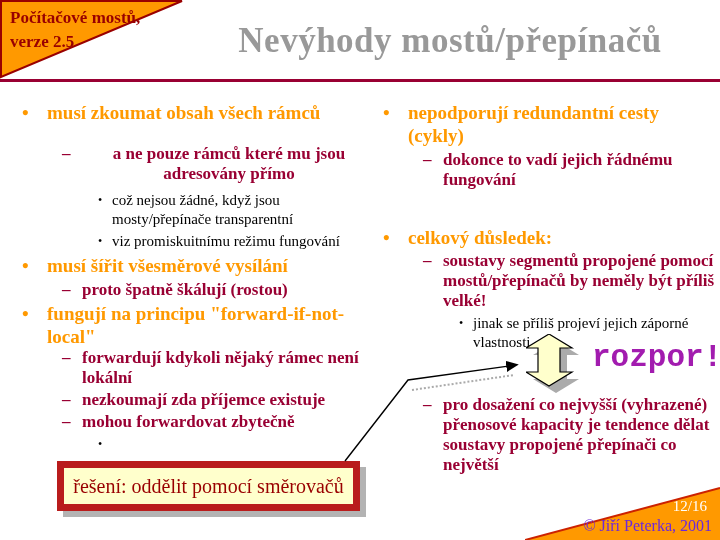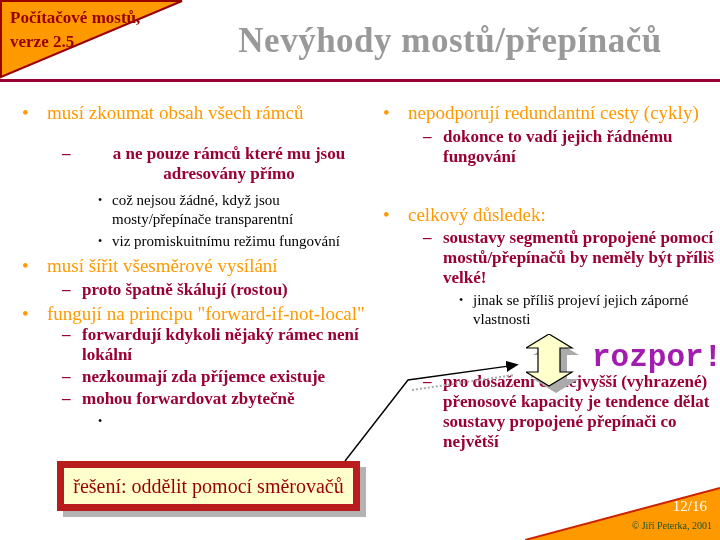--- a/index.html
+++ b/index.html
@@ -16,21 +16,21 @@
   }
   .header-rule { position:absolute; left:0; top:79px; width:720px; height:3px; background:#990033; }
 
   
   .col { position:absolute; top:101px; }
   .col-left { left:14px; width:362px; }
   .col-right { left:375px; width:340px; }
   .li { position:relative; }
   .li .marker { position:absolute; top:0; }
   .li .txt { display:block; }
-  .l1 { color:#FF9900; font-weight:normal; font-size:19px; line-height:23px; }
+  .l1 { color:#FF9900; font-weight:bold; font-size:19px; line-height:23px; }
   .l1 .marker { left:8px; } .l1 .marker::before { content:"•"; }
   .l1 .txt { margin-left:33px; }
   .l2 { color:#990033; font-weight:bold; font-size:17px; line-height:20px; }
   .l2 .marker { left:48px; } .l2 .marker::before { content:"–"; }
   .l2 .txt { margin-left:68px; }
   .l3 { color:#000000; font-weight:normal; font-size:15px; line-height:19px; }
   .l3 .marker { left:84px; font-size:12px; } .l3 .marker::before { content:"•"; }
   .l3 .txt { margin-left:98px; }
 
   .col-left .li:nth-child(2) { margin-top:20px;text-align:center; }
@@ -62,21 +62,21 @@
   .connector-svg { position:absolute; left:338px; top:352px; }
   .updown-svg { position:absolute; left:526px; top:334px; }
   .rozpor-label {
     position:absolute; left:592px; top:340px;
     color:#a21caf; font-weight:bold; font-size:31px; line-height:36px; white-space:nowrap;font-family:Liberation Mono, monospace;
   }
 
   
   .footer-banner { position:absolute; right:0; bottom:0; }
   .footer-page { position:absolute; right:13px; top:498px; color:#ffffff; font-size:15px; line-height:17px; }
-  .footer-copy { position:absolute; right:8px;  top:517px; color:#14532d; font-size:10px; line-height:17px; }
+  .footer-copy { position:absolute; right:8px;  top:517px; color:#6d28d9; font-size:16px; line-height:17px; }
 </style>
 </head>
 <body>
 
 <div class="slide">
 
   <svg class="corner-banner" width="185" height="80" viewBox="0 0 185 80">
     <polygon points="1,1 182,1 1,77" fill="#FF9900" stroke="#990000" stroke-width="2"></polygon>
   </svg>
   <div class="banner-text">

